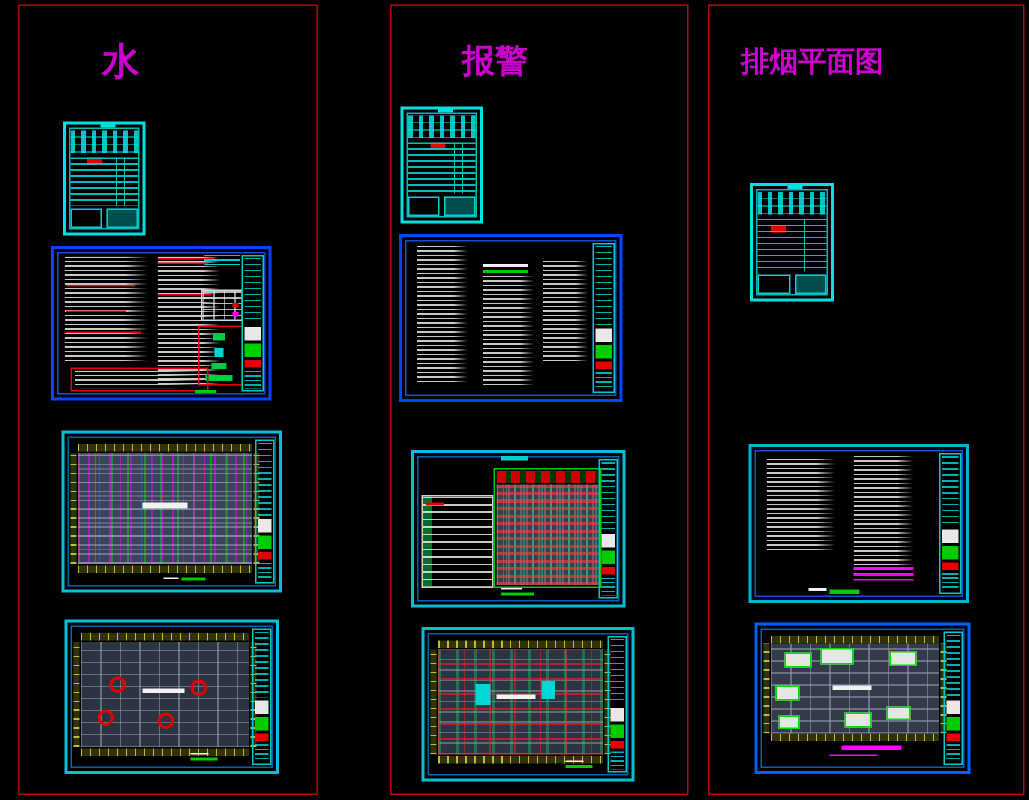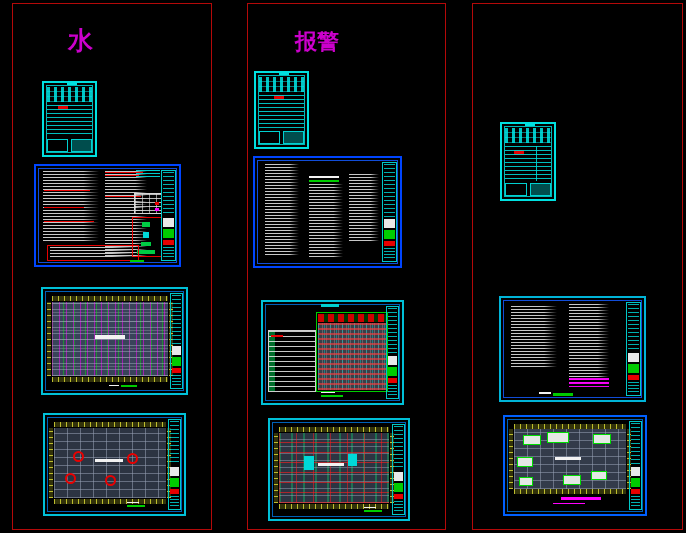--- a/index.html
+++ b/index.html
@@ -174,21 +174,21 @@
       <div class="ts" style="right:3px;width:9px">
         <i class="tsa"></i>
           <i class="tsw"></i>
           <i class="tsg"></i>
           <i class="tsr"></i>
           <i class="tsc"></i>
       </div>
     </div>
   </div>
 
-  <div class="panel" style="left:247px;top:3px;width:197px;height:525px">
+  <div class="panel" style="left:260px;top:3px;width:197px;height:525px">
     <div class="ptitle" style="left:47px;top:27px;font-size:22px">报警</div>
 
     <div class="sheet form" style="left:6px;top:67px;width:51px;height:74px">
       <div class="form-in"></div>
       <div class="form-tab"></div>
       <div class="form-head"></div>
       <div class="form-red" style="left:18px;top:22px"></div>
       <div class="form-lines"></div>
       <div class="form-foot">
           <div></div>
@@ -248,20 +248,21 @@
         <i class="tsa"></i>
           <i class="tsw"></i>
           <i class="tsg"></i>
           <i class="tsr"></i>
           <i class="tsc"></i>
       </div>
     </div>
   </div>
 
   <div class="panel" style="left:472px;top:3px;width:209px;height:525px">
+    <div class="ptitle" style="left:21px;top:28px;font-size:19px">排烟平面图</div>
 
     <div class="sheet form" style="left:27px;top:118px;width:52px;height:75px">
       <div class="form-in"></div>
       <div class="form-tab"></div>
       <div class="form-head"></div>
       <div class="form-red" style="left:12px;top:26px"></div>
       <div class="form-lines"></div>
       <div class="form-foot">
           <div></div>
           <div></div>

